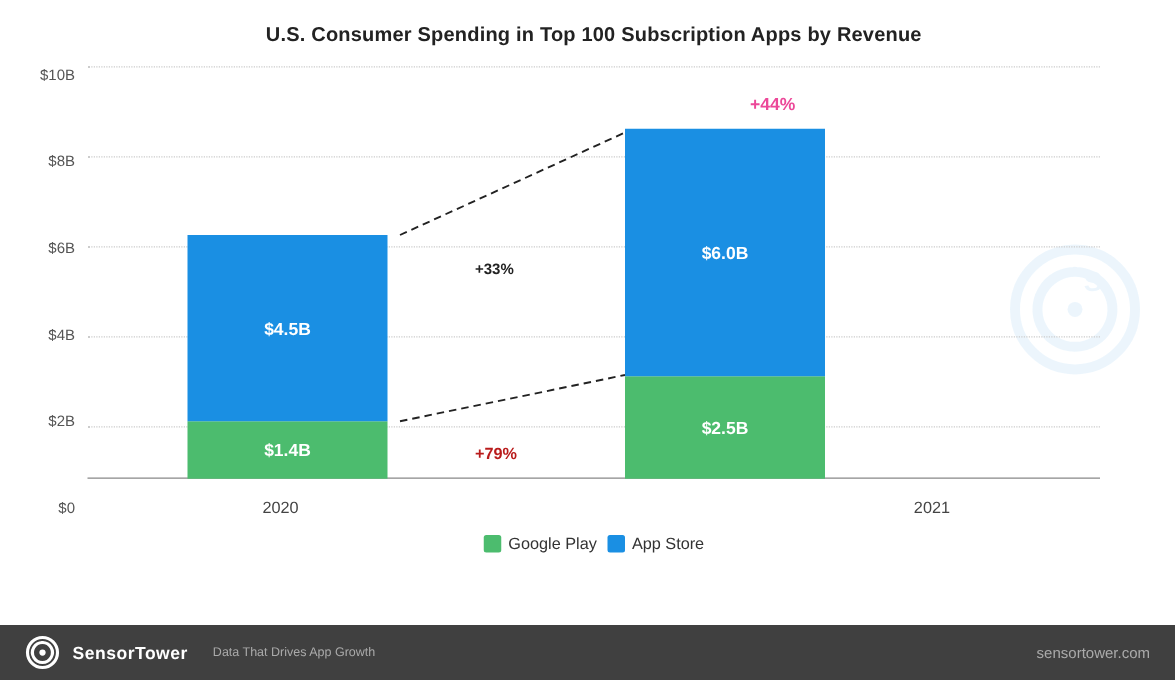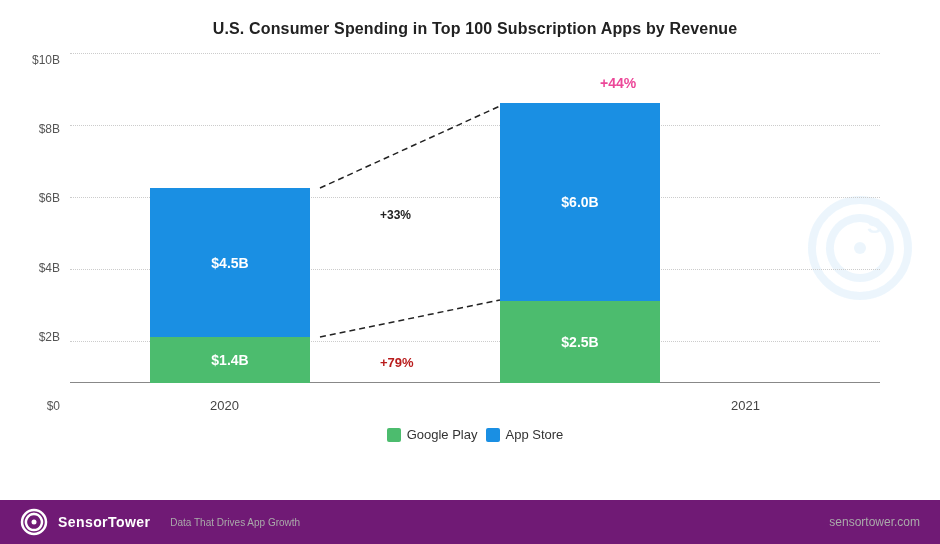--- a/index.html
+++ b/index.html
@@ -114,21 +114,21 @@
     .legend-color {
       width: 14px;
       height: 14px;
       border-radius: 2px;
     }
 
     
     .footer {
       width: 940px;
       height: 44px;
-      background: #701a75;
+      background: #404040;
       display: flex;
       align-items: center;
       justify-content: space-between;
       padding: 0 20px;
     }
     .footer-left {
       display: flex;
       align-items: center;
       gap: 10px;
     }

